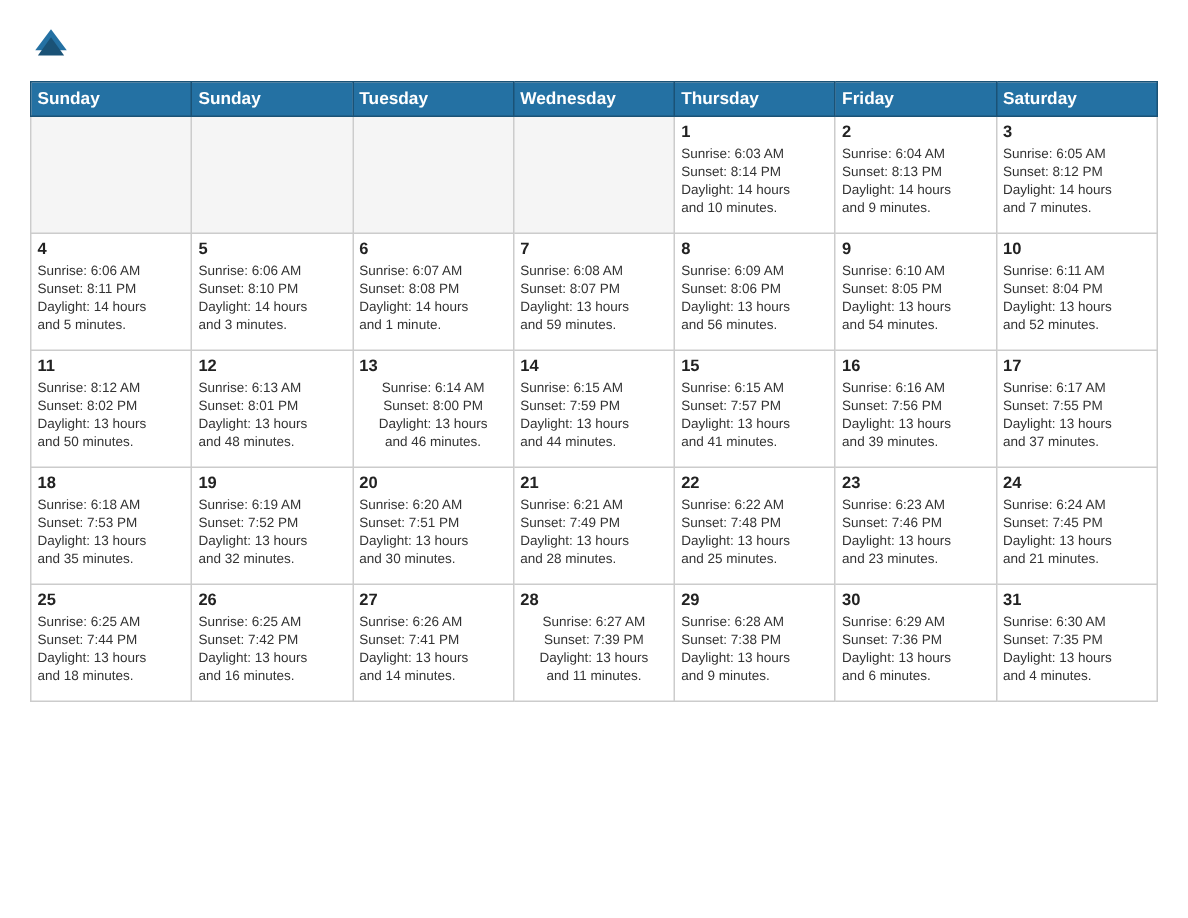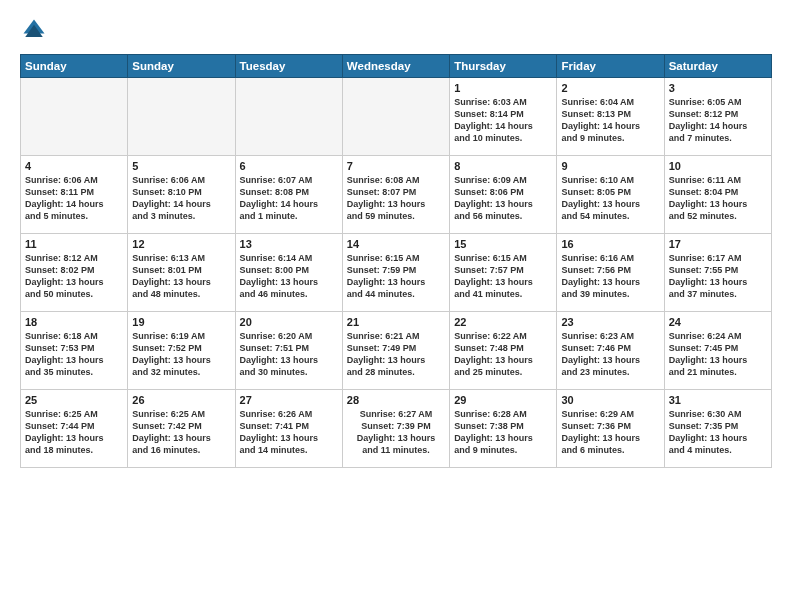--- a/index.html
+++ b/index.html
@@ -80,21 +80,20 @@
     .day-number {
       font-size: 11px;
       font-weight: bold;
       margin-bottom: 2px;
       display: block;
     }
     .cell-info {
       font-size: 9px;
       line-height: 1.35;
       color: #333;
-      font-weight: bold;
     }
   </style>
 </head>
 <body>
 
 <div class="page">
   <div class="header">
     <div class="logo">
       <svg class="logo-icon" viewBox="0 0 32 32">
         <polygon points="16,4 28,20 4,20" fill="#2471a3"></polygon>
@@ -212,21 +211,21 @@
           </td>
           <td>
             <span class="day-number">12</span>
             <div class="cell-info" style="white-space: pre-line;">Sunrise: 6:13 AM
 Sunset: 8:01 PM
 Daylight: 13 hours
 and 48 minutes.</div>
           </td>
           <td>
             <span class="day-number">13</span>
-            <div class="cell-info" style="white-space: pre-line;">Sunrise: 6:14 AM
+            <div class="cell-info" style="white-space: pre-line; text-align: center;">Sunrise: 6:14 AM
 Sunset: 8:00 PM
 Daylight: 13 hours
 and 46 minutes.</div>
           </td>
           <td>
             <span class="day-number">14</span>
             <div class="cell-info" style="white-space: pre-line;">Sunrise: 6:15 AM
 Sunset: 7:59 PM
 Daylight: 13 hours
 and 44 minutes.</div>

